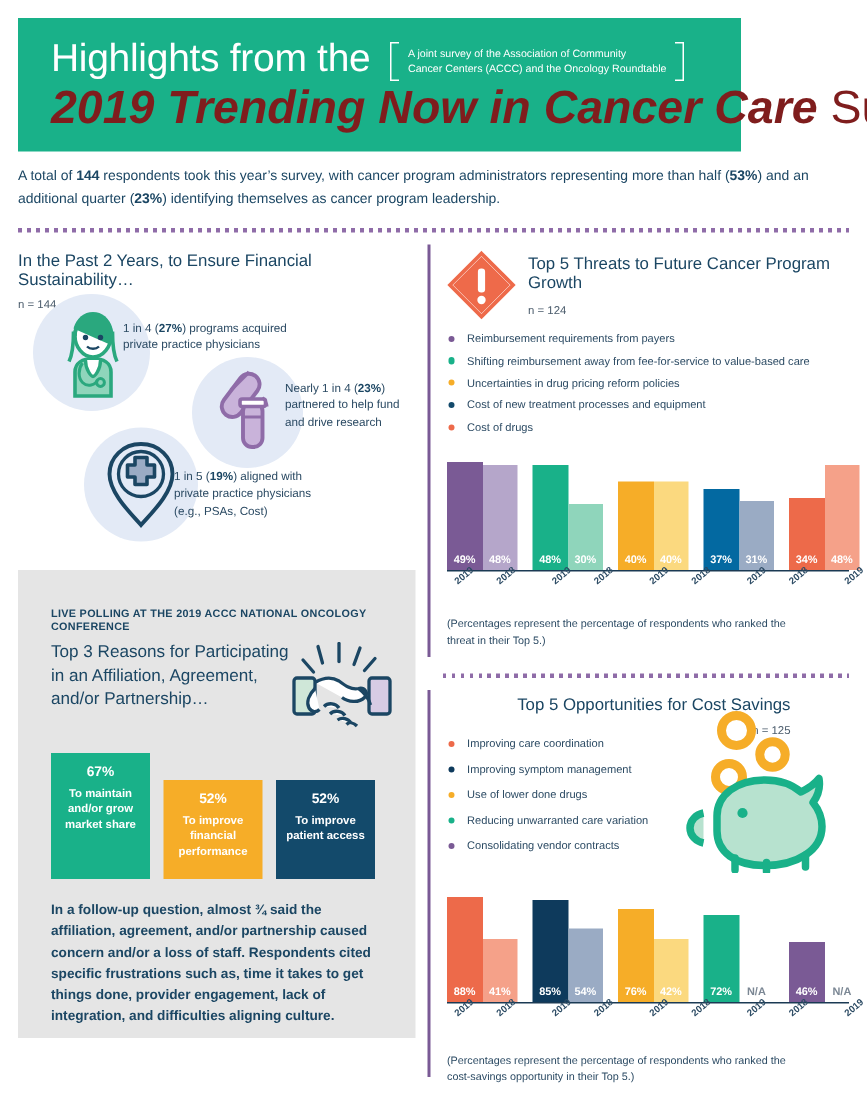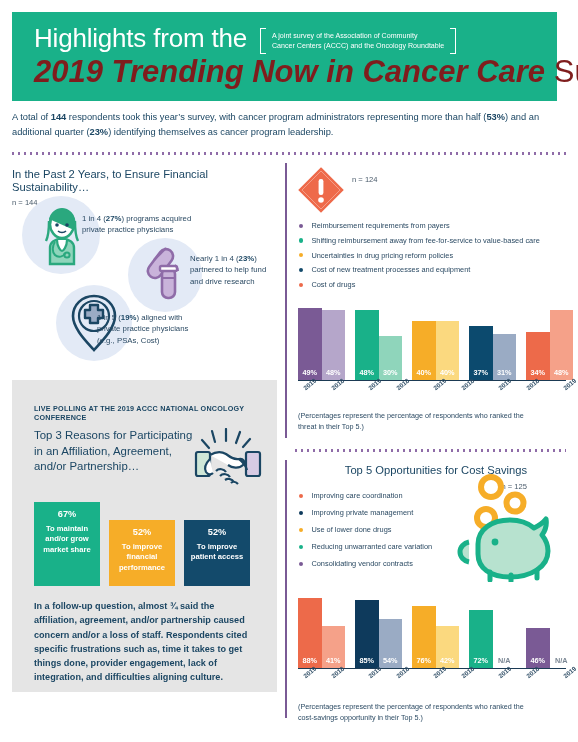--- a/index.html
+++ b/index.html
@@ -8,21 +8,21 @@
     background: #ffffff;
     font-family: "Liberation Sans", sans-serif;
     color: #1b4663;
     overflow: hidden;
     position: relative;
   }
 
   
   .header {
     position: absolute; left: 12px; top: 12px;
-    width: 545px; height: 89px;
+    width: 482px; height: 89px;
     background: #19b189;
     display: flex; flex-direction: column;
     justify-content: center;
     padding: 4px 18px 4px 22px;
   }
   .hdr-row1 { display: flex; align-items: flex-start; gap: 12px; }
   .hdr-line1 {
     color: #ffffff; font-size: 26px; font-weight: 300;
     letter-spacing: -0.2px; line-height: 1.08; white-space: nowrap;
   }
@@ -203,21 +203,21 @@
   <span>partnered to help fund</span><br>
   <span>and drive research</span>
 </div>
 
 <div class="circ" style="left:56px; top:285px; width:76px; height:76px;"></div>
 <svg style="position:absolute; left:66px; top:292px; width:56px; height:64px;" viewBox="0 0 56 64">
   <path d="M28 4C16 4 7 13 7 24c0 13 15 27 21 34 6-7 21-21 21-34C49 13 40 4 28 4z" fill="none" stroke="#1b4663" stroke-width="2.6"></path>
   <circle cx="28" cy="24" r="15" fill="none" stroke="#1b4663" stroke-width="2.2"></circle>
   <path d="M24 13h8v5h5v8h-5v5h-8v-5h-5v-8h5z" fill="#9aabc4" stroke="#1b4663" stroke-width="2.4" stroke-linejoin="round"></path>
 </svg>
-<div class="fact" style="left:97px; top:312px; width:150px;">
+<div class="fact" style="left:116px; top:312px; width:150px;">
   <span>1 in 5 (</span><b>19%</b><span>) aligned with</span><br>
   <span>private practice physicians</span><br>
   <span>(e.g., PSAs, Cost)</span>
 </div>
 
 <div class="poll">
   <div class="poll-kicker">LIVE POLLING AT THE 2019 ACCC NATIONAL ONCOLOGY CONFERENCE</div>
   <div class="poll-title">Top 3 Reasons for Participating in an Affiliation, Agreement, and/or Partnership…</div>
 
   <svg style="position:absolute; left:178px; top:48px; width:76px; height:66px;" viewBox="0 0 76 66">
@@ -254,20 +254,21 @@
   <div class="poll-foot">In a follow-up question, almost ¾ said the affiliation, agreement, and/or partnership caused concern and/or a loss of staff. Respondents cited specific frustrations such as, time it takes to get things done, provider engagement, lack of integration, and difficulties aligning culture.</div>
 </div>
 
 <svg style="position:absolute; left:297px; top:166px; width:48px; height:48px;" viewBox="0 0 48 48">
   <path d="M24 3 L45 24 L24 45 L3 24 Z" fill="#ee6a4a" stroke="#ffffff" stroke-width="3"></path>
   <path d="M24 3 L45 24 L24 45 L3 24 Z" fill="none" stroke="#ee6a4a" stroke-width="2.5"></path>
   <rect x="21.6" y="13" width="4.8" height="16" rx="2.2" fill="#ffffff"></rect>
   <circle cx="24" cy="34" r="2.8" fill="#ffffff"></circle>
 </svg>
 <div class="r-head1">
+  <div class="sec-title">Top 5 Threats to Future Cancer Program Growth</div>
   <div class="r-n">n = 124</div>
 </div>
 
 <div class="legend" style="left:299px; top:222px; width:270px;">
   <div class="li">
     <span class="dot" style="background:#7a5a95"></span>
     <span>Reimbursement requirements from payers</span>
   </div>
   <div class="li">
     <span class="dot" style="background:#19b189"></span>
@@ -307,21 +308,21 @@
     </div>
     <div class="grp">
       <div class="bar" style="background:#f6ad28; height:59px;">
           <span class="v">40%</span>
         </div>
       <div class="bar" style="background:#fbd97f; height:59px;">
           <span class="v">40%</span>
         </div>
     </div>
     <div class="grp">
-      <div class="bar" style="background:#0c4a6e; height:54px;">
+      <div class="bar" style="background:#0369a1; height:54px;">
           <span class="v">37%</span>
         </div>
       <div class="bar" style="background:#9aabc4; height:46px;">
           <span class="v">31%</span>
         </div>
     </div>
     <div class="grp" style="margin-right:0">
       <div class="bar" style="background:#ed6a4a; height:48px;">
           <span class="v">34%</span>
         </div>
@@ -375,21 +376,21 @@
   <path d="M45 102v8M66 105v6M92 100v8" stroke="#19b189" stroke-width="5" stroke-linecap="round"></path>
 </svg>
 
 <div class="legend" style="left:299px; top:492px; width:180px;">
   <div class="li" style="margin-bottom:9.6px">
     <span class="dot" style="background:#ed6a4a"></span>
     <span>Improving care coordination</span>
   </div>
   <div class="li" style="margin-bottom:9.6px">
     <span class="dot" style="background:#0e3a5c"></span>
-    <span>Improving private management</span>
+    <span>Improving symptom management</span>
   </div>
   <div class="li" style="margin-bottom:9.6px">
     <span class="dot" style="background:#f6ad28"></span>
     <span>Use of lower done drugs</span>
   </div>
   <div class="li" style="margin-bottom:9.6px">
     <span class="dot" style="background:#19b189"></span>
     <span>Reducing unwarranted care variation</span>
   </div>
   <div class="li">

